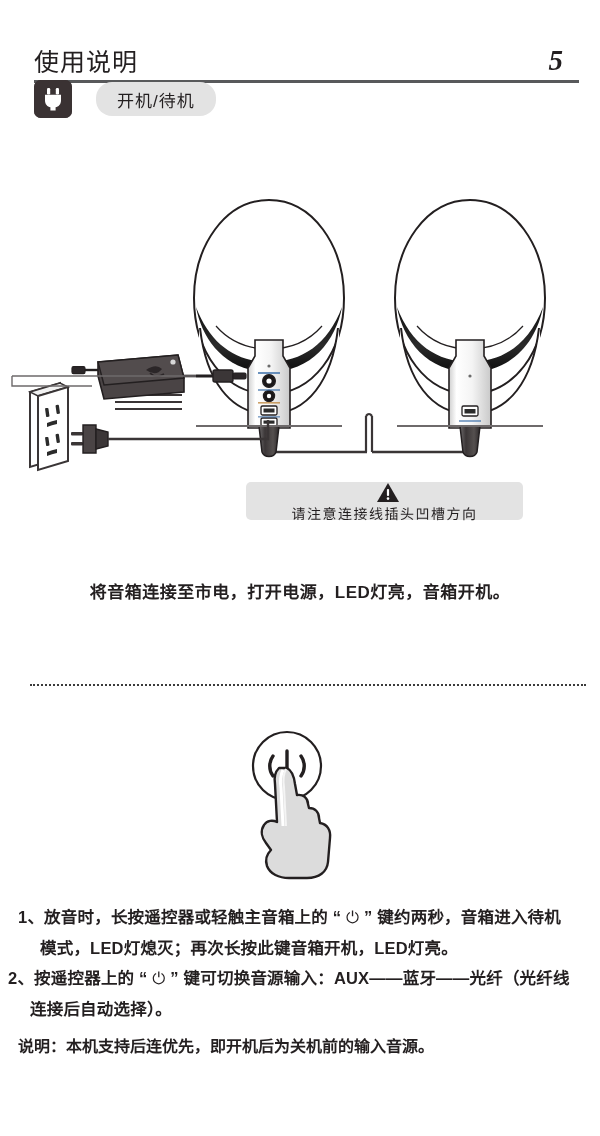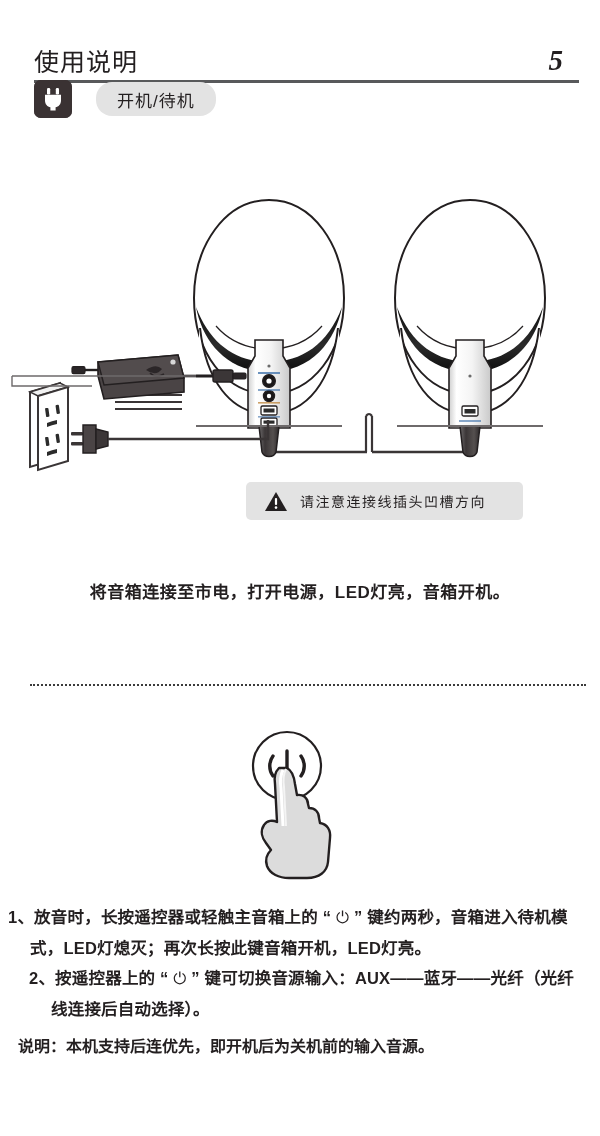--- a/index.html
+++ b/index.html
@@ -108,20 +108,21 @@
   .warning-box {
     position: absolute;
     left: 246px;
     top: 482px;
     width: 277px;
     height: 38px;
     border-radius: 5px;
     background: #e3e3e3;
     display: flex;
     align-items: center;
+    flex-direction: column;
   }
   .warning-icon {
     margin-left: 18px;
     margin-right: 12px;
     flex: 0 0 auto;
     line-height: 0;
   }
   .warning-text {
     font-size: 14px;
     letter-spacing: 1.5px;
@@ -171,27 +172,27 @@
   }
   .instr-item {
     position: relative;
     font-size: 16.5px;
     font-weight: bold;
     line-height: 30px;
     color: #231f20;
     letter-spacing: 0.2px;
   }
   .instr-1 {
-    margin: 0 26px 0 8px;
+    margin: 0 26px 0 18px;
     text-indent: 0;
     padding-left: 22px;
   }
   .instr-1 .hang { margin-left: -22px; }
   .instr-2 {
-    margin: 0 18px 0 29px;
+    margin: 0 18px 0 8px;
     padding-left: 22px;
   }
   .instr-2 .hang { margin-left: -22px; }
   .instr-note {
     margin: 8px 18px 0 18px;
     font-size: 16px;
     font-weight: bold;
     line-height: 30px;
     color: #231f20;
   }

